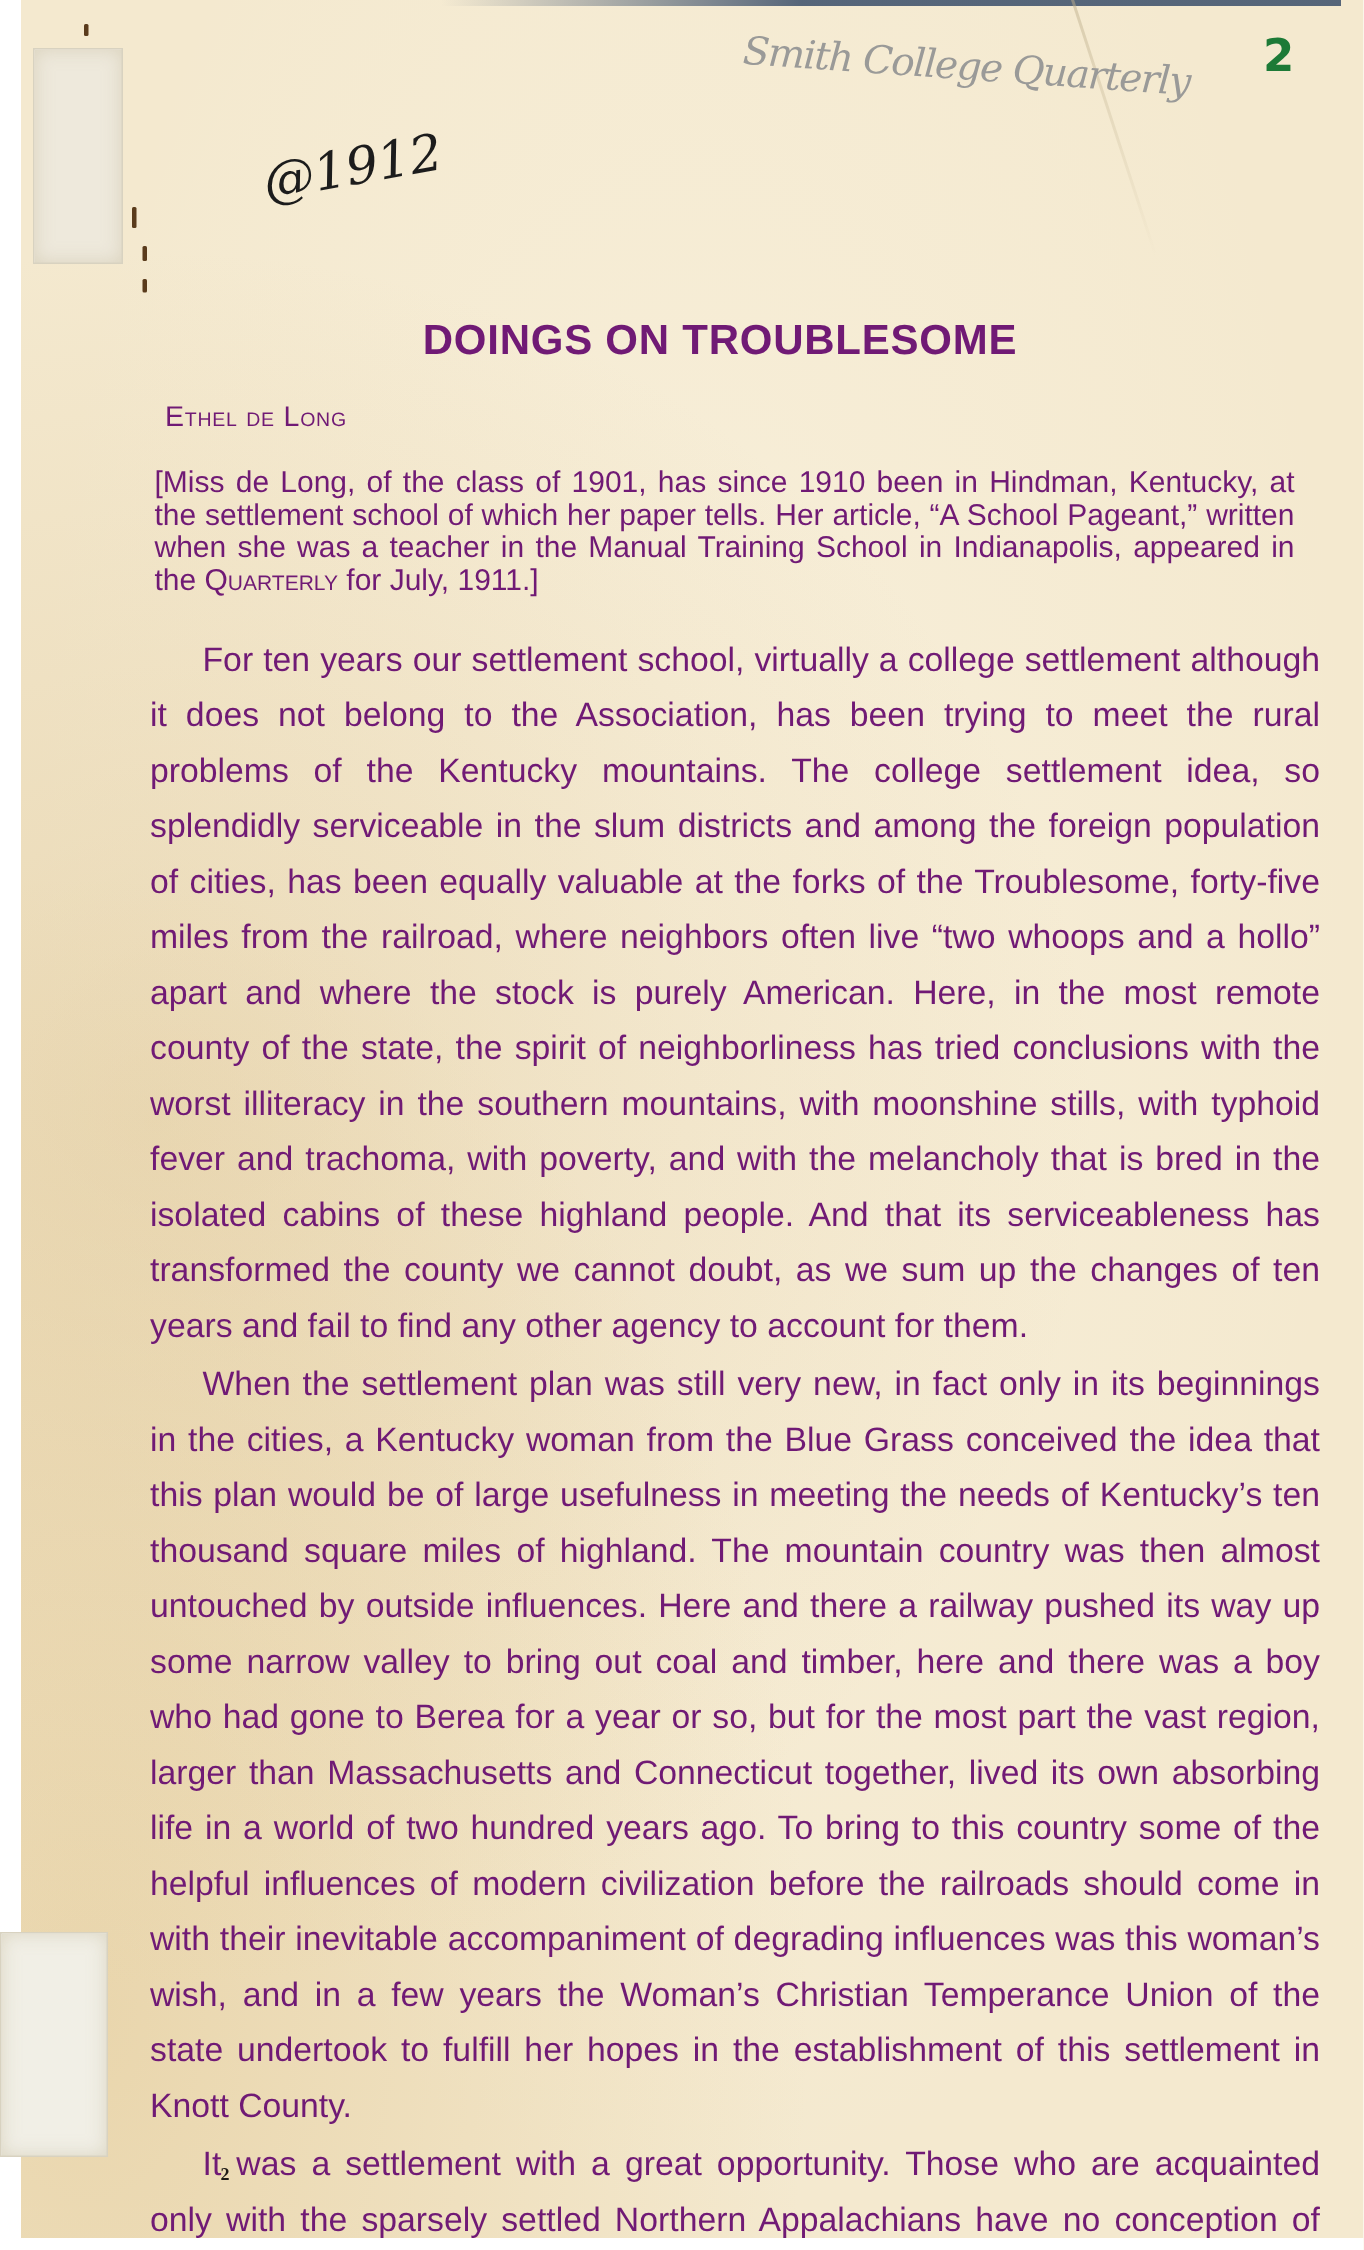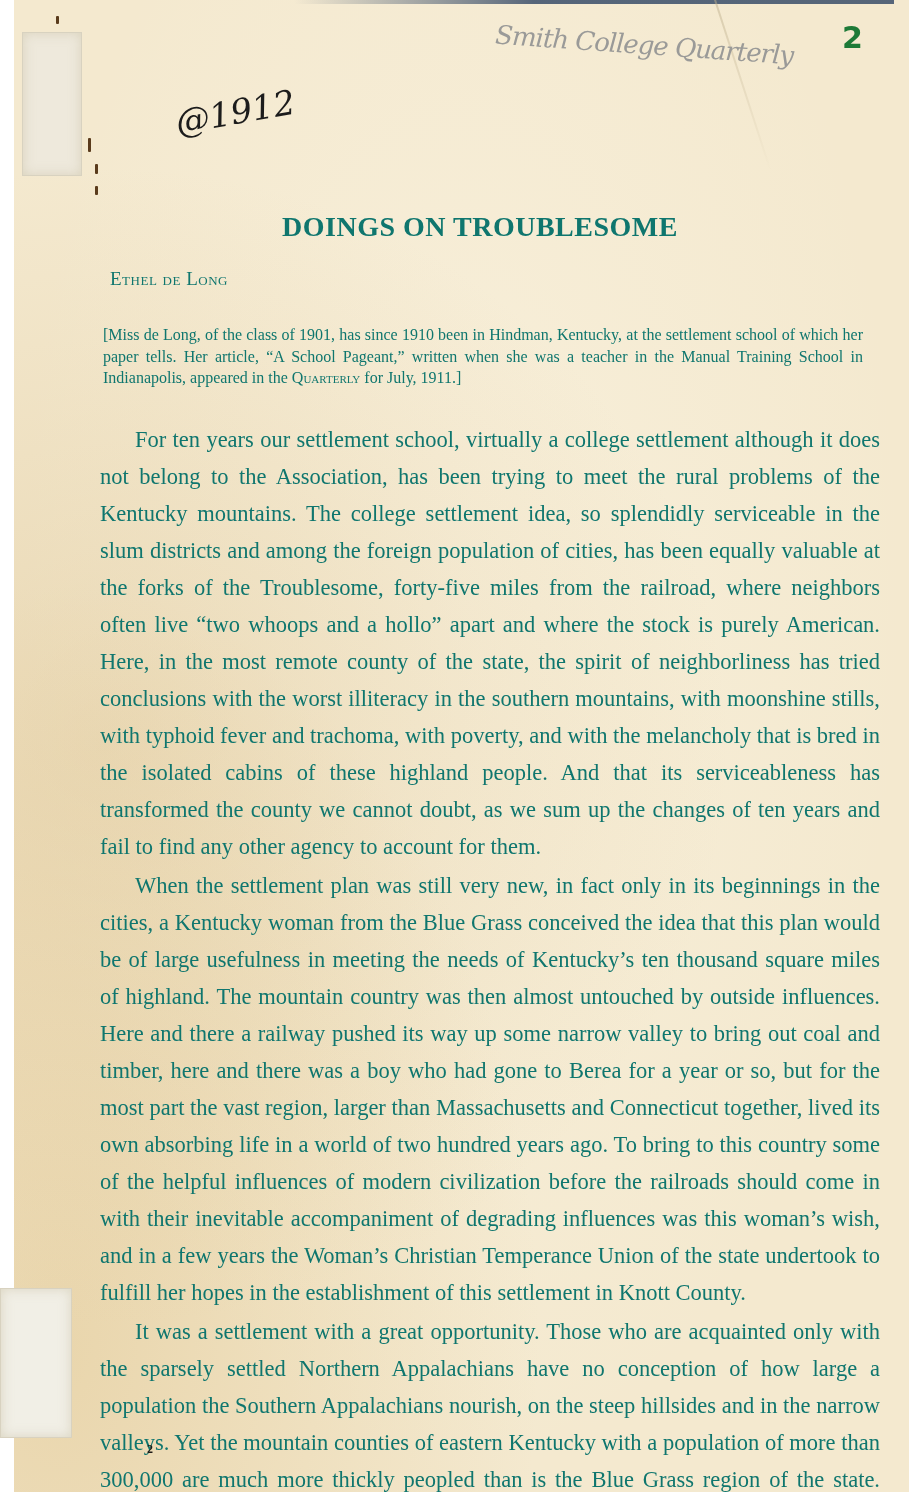--- a/index.html
+++ b/index.html
@@ -83,22 +83,22 @@
       left: 842px;
       top: 20px;
       font-size: 30px;
       font-weight: bold;
       font-style: normal;
       color: #1d7a37;
       font-family: "DejaVu Sans", sans-serif;
     }
     .text-block {
       position: absolute;
-      font-family: Liberation Serif, serif;
-      color: #0f766e;
+      font-family: Liberation Sans, sans-serif;
+      color: #701a75;
     }
     .title {
       left: 110px;
       width: 740px;
       top: 211px;
       text-align: center;
       font-size: 28px;
       font-weight: bold;
       letter-spacing: 0.5px;
     }
@@ -107,22 +107,22 @@
       width: 740px;
       top: 268px;
       text-align: left;
       font-size: 19px;
       font-variant: small-caps;
       letter-spacing: 0.5px;
     }
     .intro {
       left: 103px;
       width: 760px;
-      top: 324px;
-      font-size: 16px;
+      top: 312px;
+      font-size: 20px;
       line-height: 21.5px;
       text-align: justify;
     }
     .intro .sc {
       font-variant: small-caps;
     }
     .body-text {
       left: 80px;
       width: 780px;
       top: 421px;

